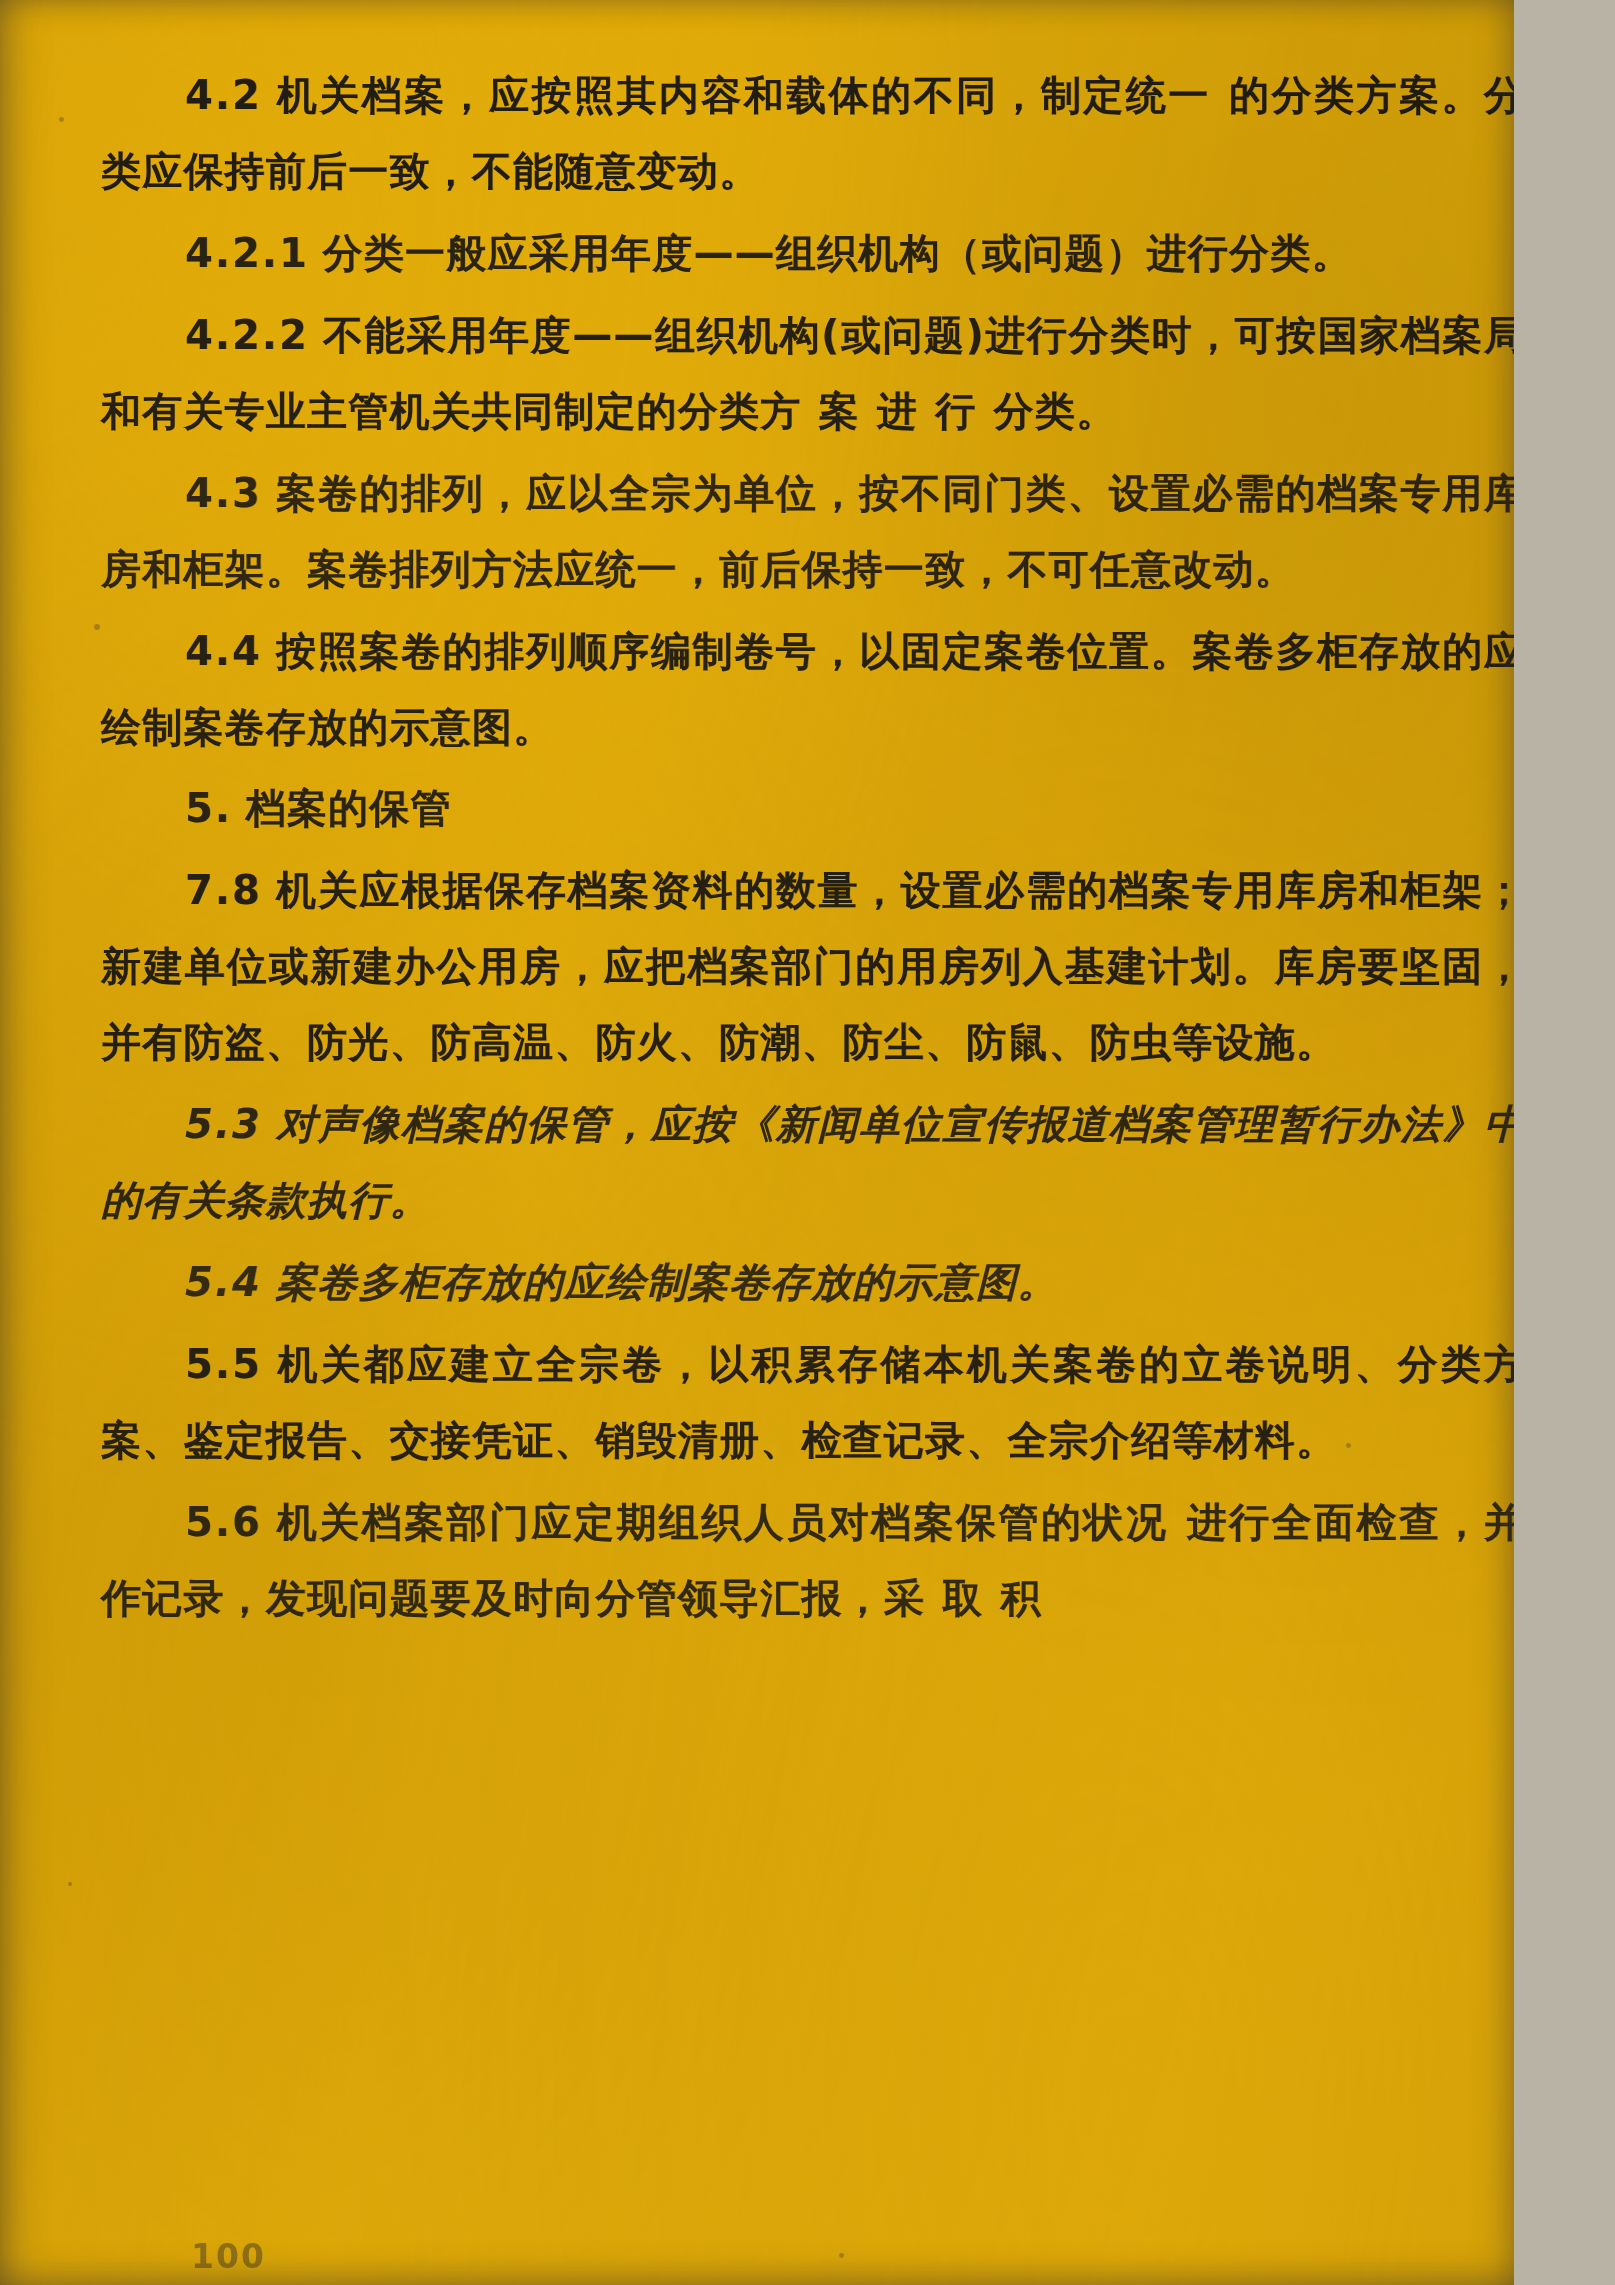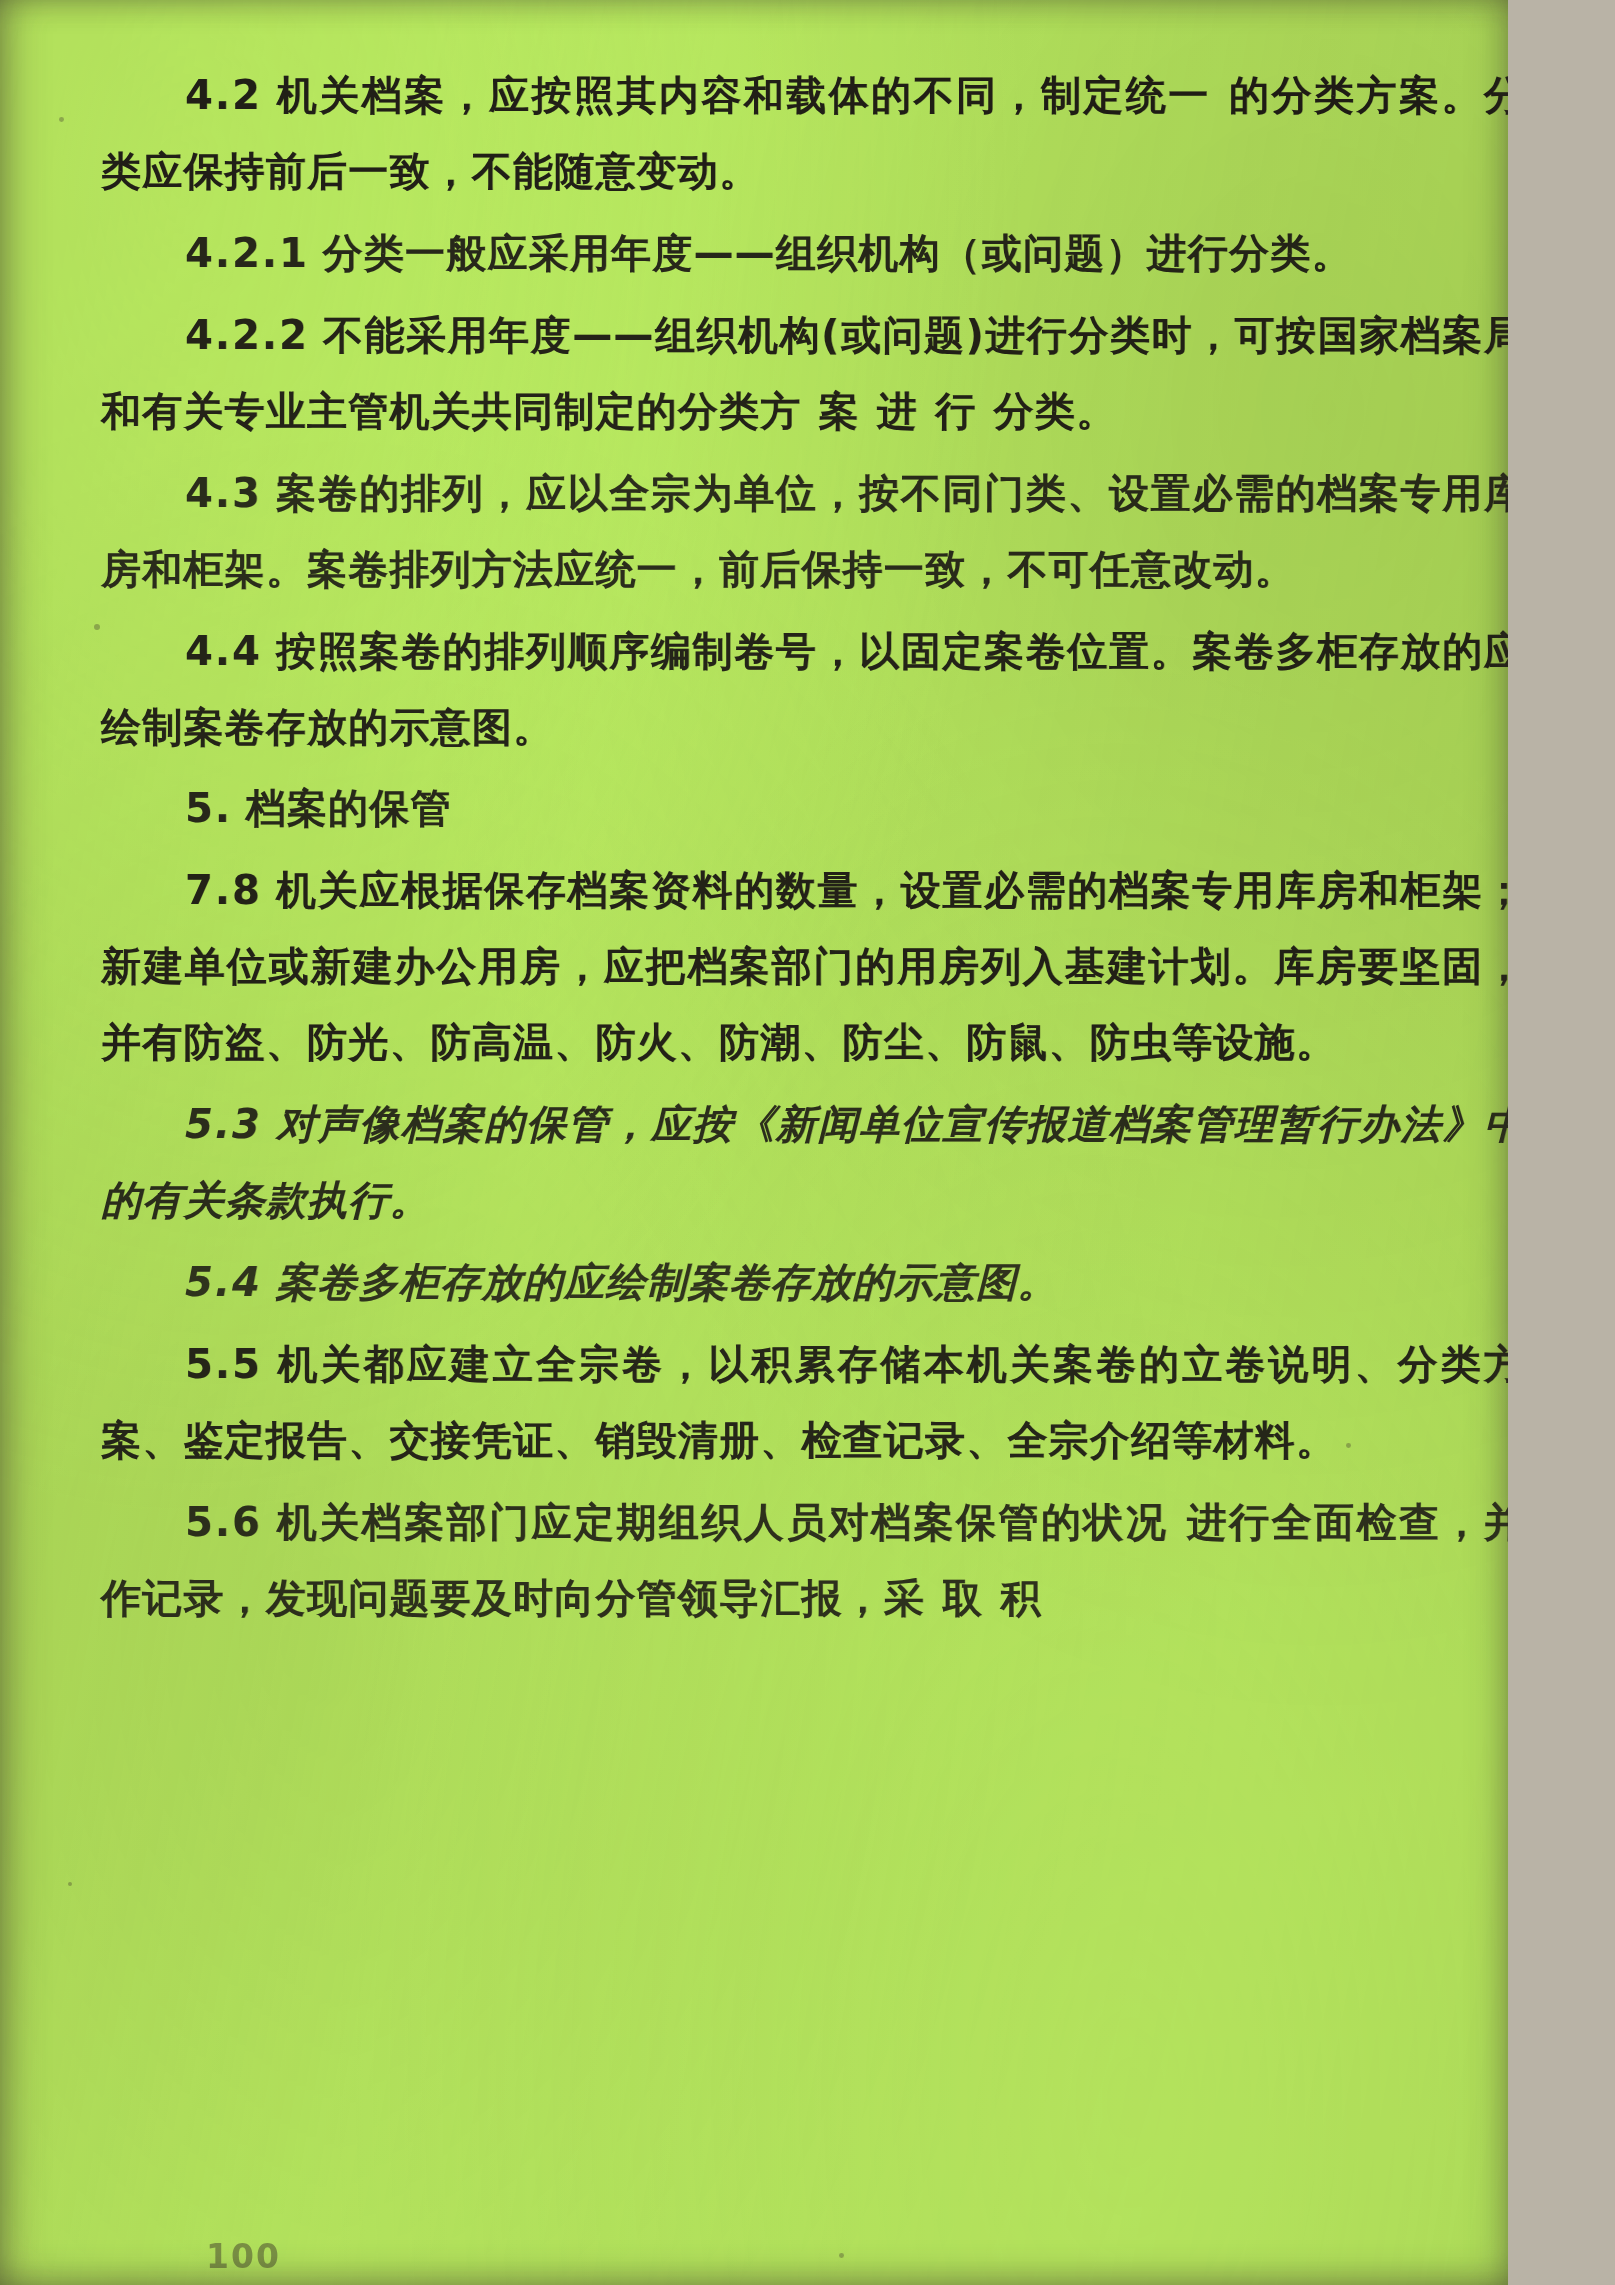--- a/index.html
+++ b/index.html
@@ -4,23 +4,24 @@
 <style>
   html, body {
     margin: 0;
     padding: 0;
     background: #b9b3a6;
   }
   .page {
     position: relative;
     width: 1508px;
     height: 2285px;
-    background: #bef264;
+    background: #eab308;
     overflow: hidden;
     font-family: "DejaVu Sans", sans-serif;
+    padding-left: 6px;
   }
   
   .paper-grain {
     position: absolute;
     inset: 0;
     pointer-events: none;
     background:
       radial-gradient(ellipse at 12% 8%, rgba(255,255,255,0.38), rgba(255,255,255,0) 45%),
       radial-gradient(ellipse at 88% 18%, rgba(120,110,95,0.18), rgba(0,0,0,0) 50%),
       radial-gradient(ellipse at 20% 72%, rgba(120,110,95,0.16), rgba(0,0,0,0) 55%),
@@ -70,21 +71,21 @@
   p.p6  { opacity: 0.88; }
   p.p7  { opacity: 0.92; }
   p.p8  { opacity: 0.95; }
   p.p9  { opacity: 0.91; }
   p.p10 { opacity: 0.89; font-style: italic; }
   p.p11 { opacity: 0.86; font-style: italic; }
   p.p12 { opacity: 0.93; }
   p.p13 { opacity: 0.88; }
   .page-number {
     position: absolute;
-    left: 206px;
+    left: 191px;
     top: 2237px;
     font-family: "DejaVu Sans", sans-serif;
     font-size: 33px;
     font-weight: 700;
     color: #3a342b;
     opacity: 0.45;
     letter-spacing: 2px;
   }
   
   .speck {

